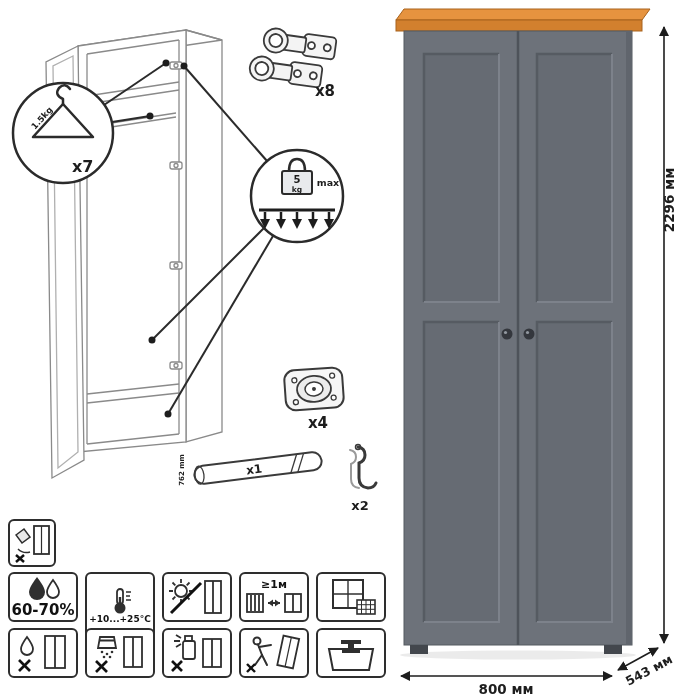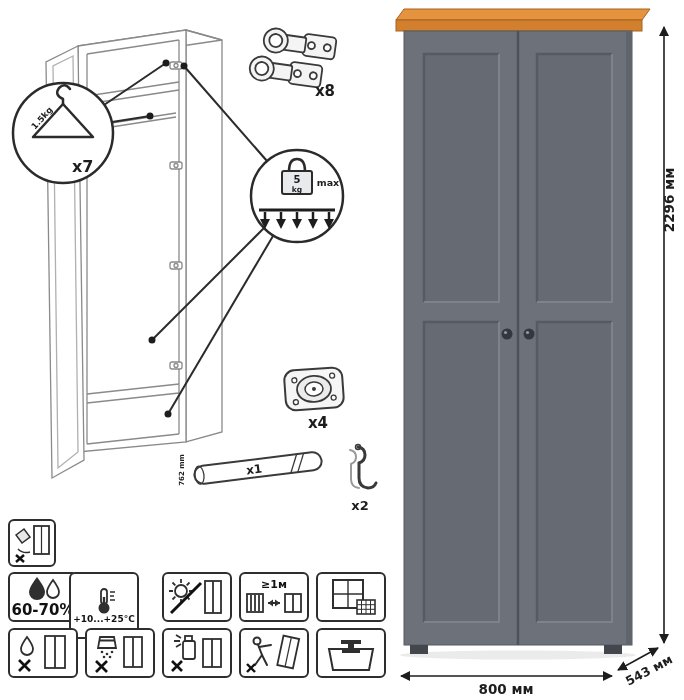--- a/index.html
+++ b/index.html
@@ -213,21 +213,21 @@
 </div>
 
 <div class="tile" style="left:8px;top:572px;width:70px;height:50px">
   <svg width="60" height="26" viewBox="0 0 60 26">
     <path d="M24,1 C24,1 16,11 16,16 a8,8 0 0 0 16,0 C32,11 24,1 24,1 Z" fill="#2f2f2f"></path>
     <path d="M40,4 C40,4 34,12 34,16 a6,6 0 0 0 12,0 C46,12 40,4 40,4 Z" fill="none" stroke="#2f2f2f" stroke-width="1.8"></path>
   </svg>
   <div class="lbl">60-70%</div>
 </div>
 
-<div class="tile" style="left:69px;top:572px;width:70px;height:67px">
+<div class="tile" style="left:85px;top:572px;width:70px;height:67px">
   <svg width="60" height="26" viewBox="0 0 60 26">
     <rect x="27" y="1" width="6" height="15" rx="3" fill="none" stroke="#2f2f2f" stroke-width="1.8"></rect>
     <line x1="30" y1="9" x2="30" y2="18" stroke="#2f2f2f" stroke-width="2.4"></line>
     <circle cx="30" cy="20" r="5.5" fill="#2f2f2f"></circle>
     <line x1="36" y1="4" x2="41" y2="4" stroke="#2f2f2f" stroke-width="1.4"></line>
     <line x1="36" y1="8" x2="40" y2="8" stroke="#2f2f2f" stroke-width="1.4"></line>
     <line x1="36" y1="12" x2="41" y2="12" stroke="#2f2f2f" stroke-width="1.4"></line>
   </svg>
   <div class="lbl small">+10...+25°C</div>
 </div>

